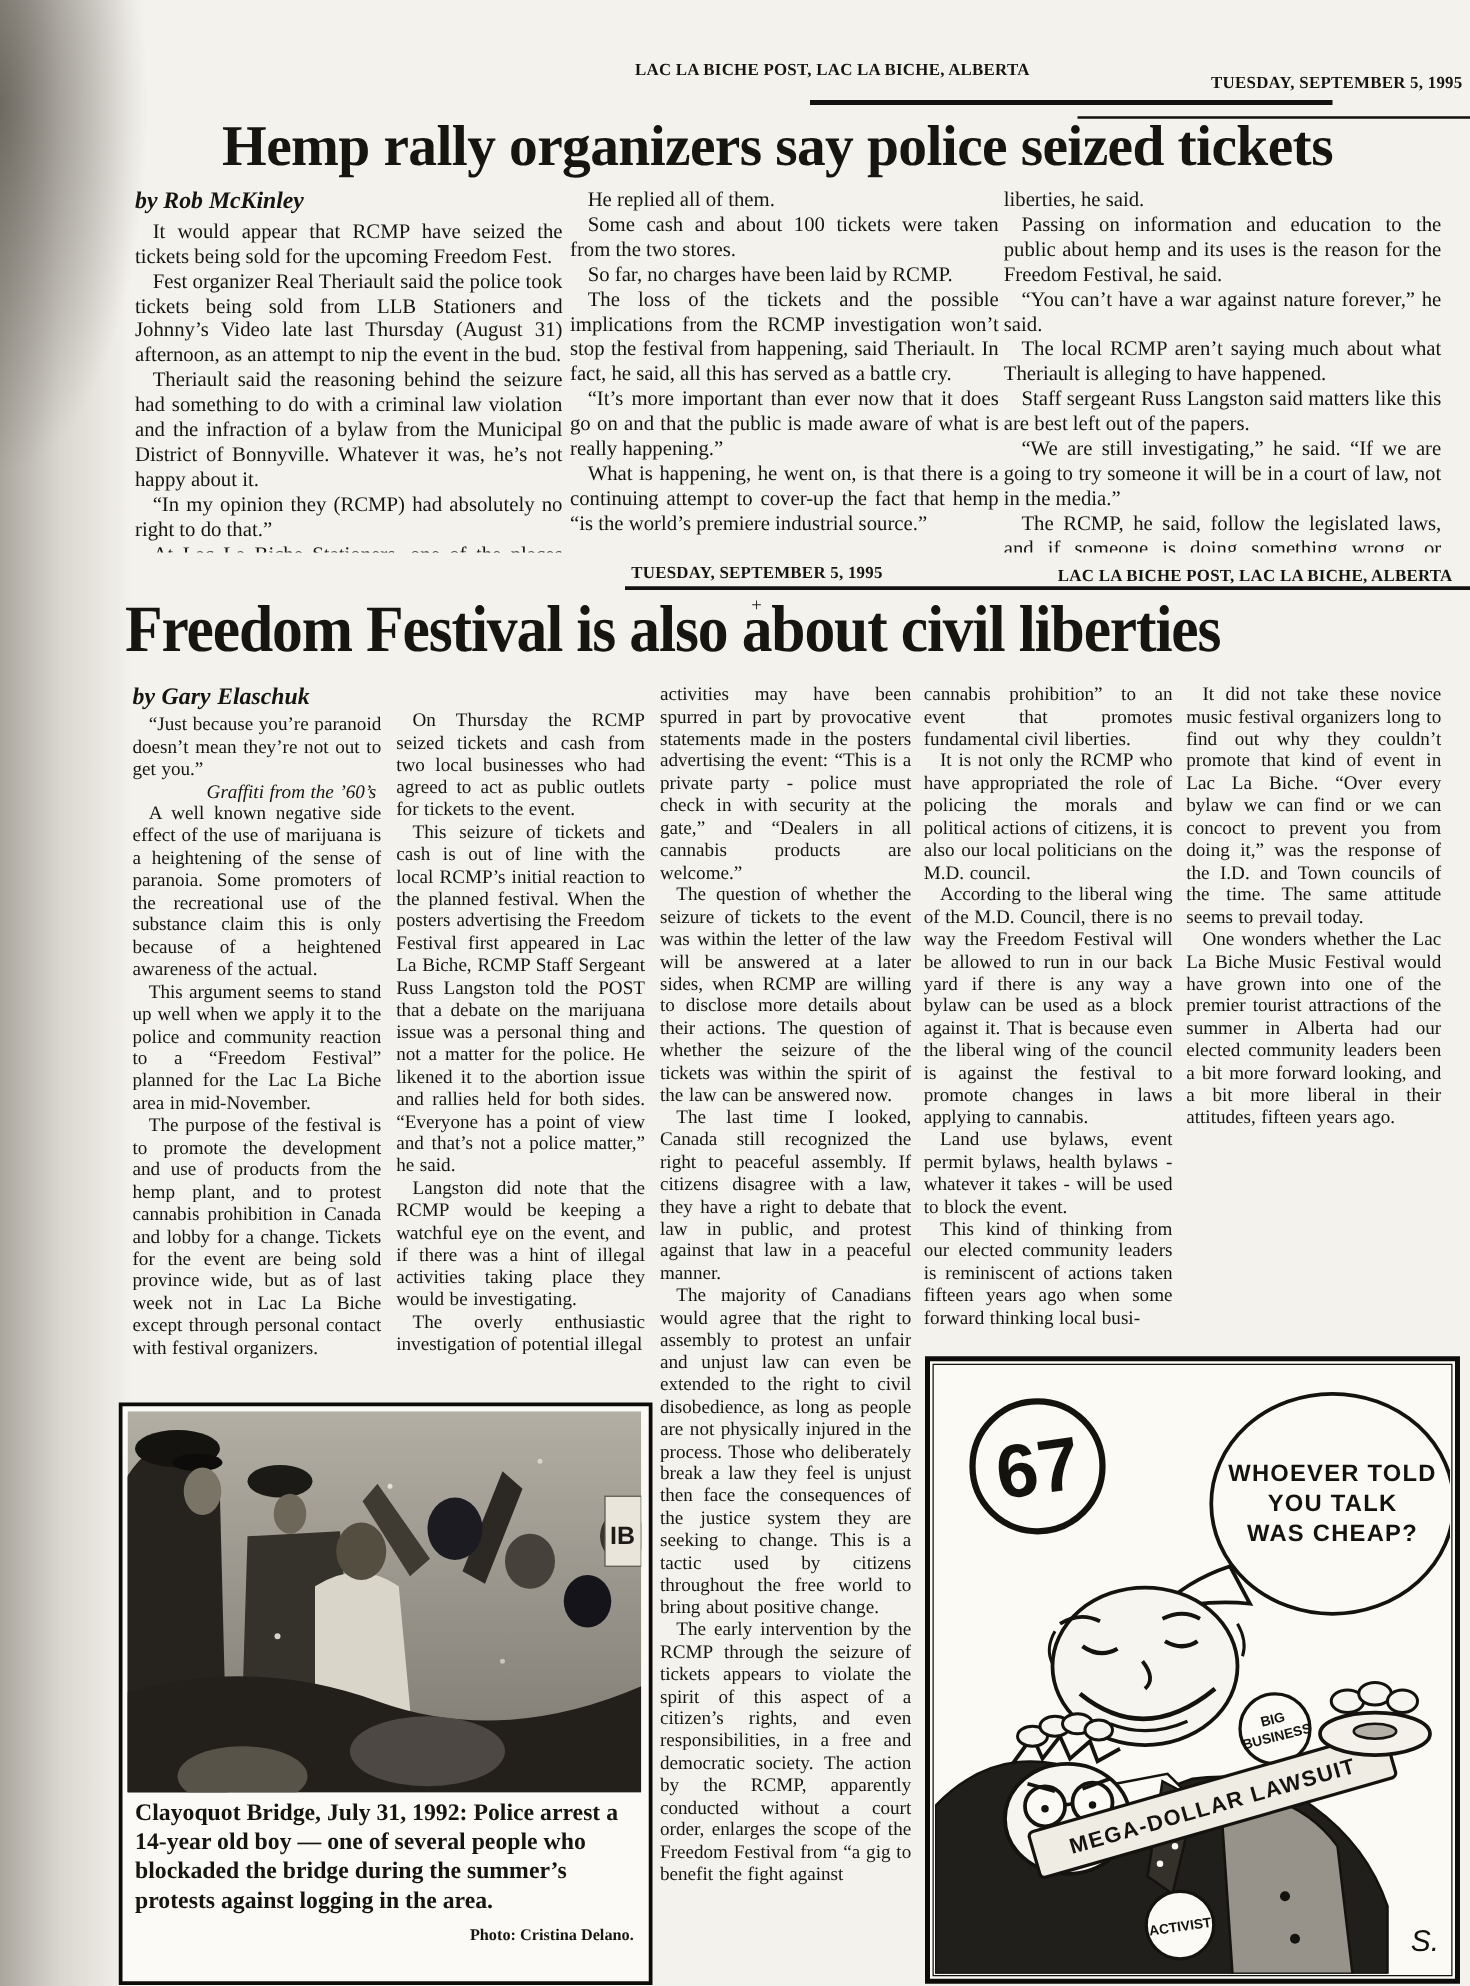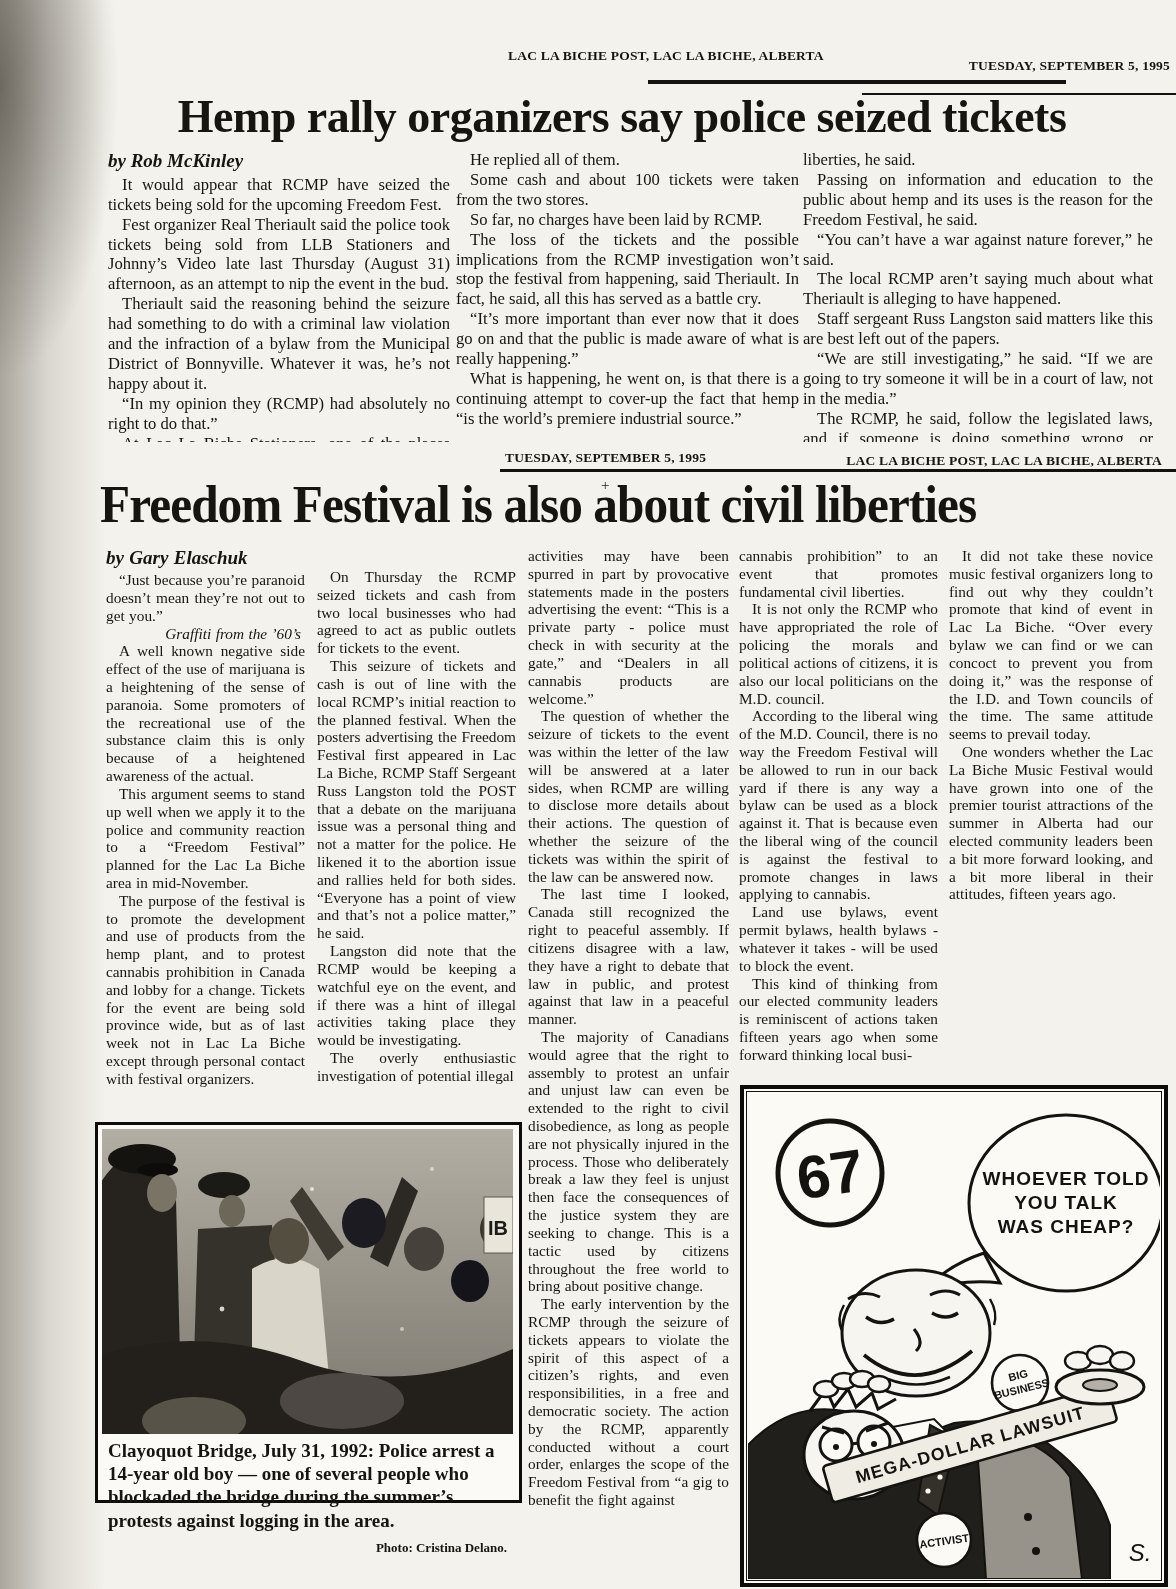--- a/index.html
+++ b/index.html
@@ -22,21 +22,21 @@
   .col{position:absolute;text-align:justify;overflow:hidden;}
   .col p{margin:0;text-indent:.85em;}
   .col p.cont{text-indent:0;}
   .a1{font-size:16.6px;line-height:1.2;}
   .a2{font-size:15.3px;line-height:1.165;word-spacing:.04em;}
   .byline{font-style:italic;font-weight:bold;font-size:19px;text-indent:0 !important;margin-bottom:2px !important;}
   .quote{}
   .attrib{font-style:italic;text-align:right;text-indent:0 !important;padding-right:4px;}
   .plus{position:absolute;font-size:15px;color:#222;}
   
-  .photobox{position:absolute;left:95px;top:1122px;width:427px;height:381px;background:#fbfaf6;
+  .photobox{position:absolute;left:95px;top:1122px;width:427px;height:466px;background:#fbfaf6;
     border:3px solid #0d0c0a;box-sizing:border-box;padding:4px;}
   .photobox svg{display:block;}
   .photocap{padding:5px 6px 0 6px;font-weight:bold;font-size:19px;line-height:1.22;}
   .photocred{padding:8px 8px 0 0;text-align:right;font-weight:bold;font-size:13px;}
   
   .cartoonbox{position:absolute;left:740px;top:1085px;width:428px;height:502px;background:#fbfaf5;
     border:4px solid #0d0c0a;box-sizing:border-box;}
   .cartoonbox .inner{position:absolute;inset:2px;border:1.5px solid #141210;}
   .cartoonbox svg{position:absolute;left:4px;top:4px;}
   text{font-family:"Liberation Sans",sans-serif;}

